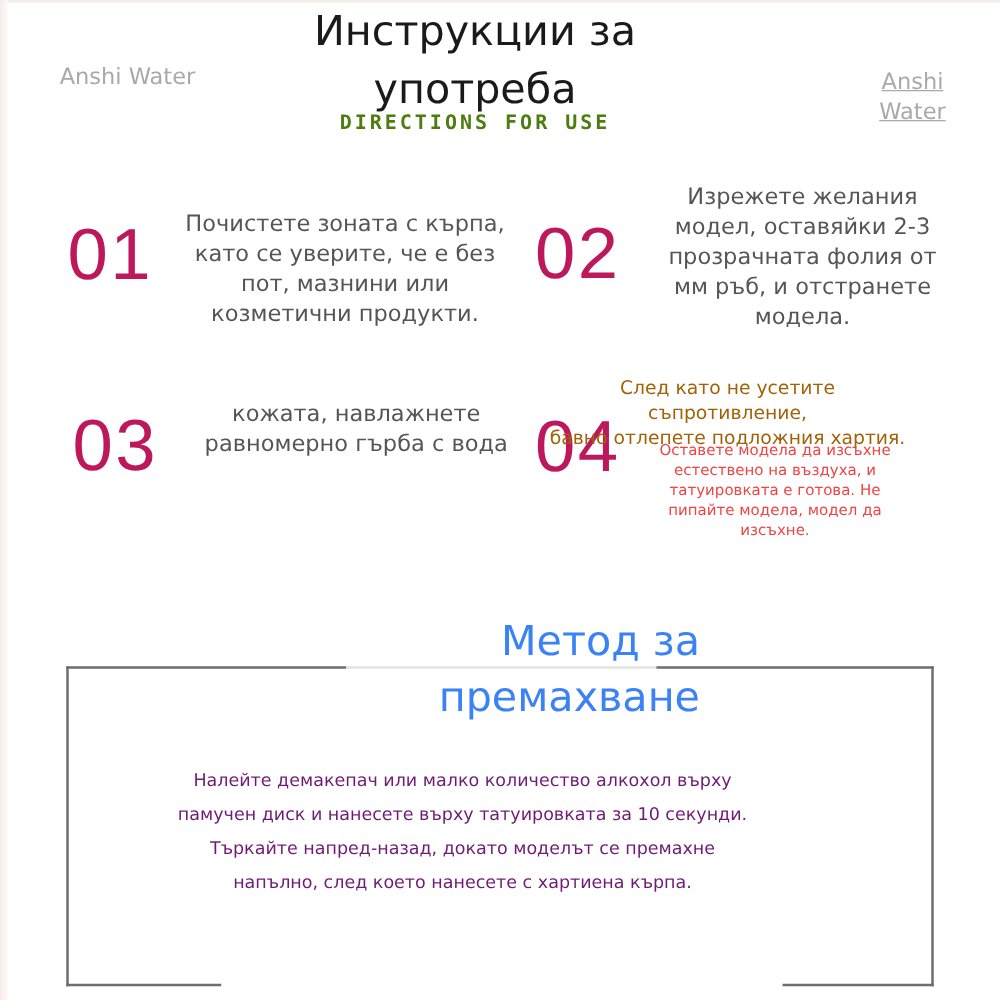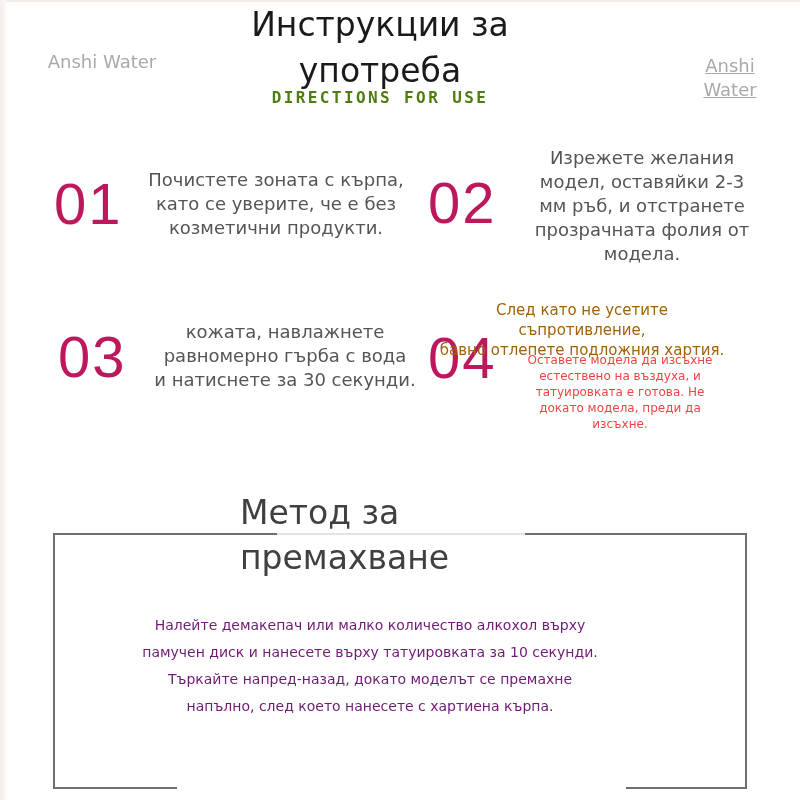--- a/index.html
+++ b/index.html
@@ -41,22 +41,22 @@
     }
     .step-text-sm {
       font-size: 15px; line-height: 20px; color: #a16207; text-align: center;
     }
     .step-text-xs {
       font-size: 12px; line-height: 16px; color: #ef4444; text-align: center;
     }
 
     .frame-line { background: #6e6e6e; }
     .section-title {
-      left: 240px; width: 320px; text-align: left;
-      font-size: 33px; line-height: 44px; color: #404040;
+      left: 240px; width: 320px; text-align: right;
+      font-size: 33px; line-height: 44px; color: #3b82f6;
       font-family: "DejaVu Sans", sans-serif;
     }
     .removal-text {
       left: 10px; top: 612px; width: 720px; text-align: center;
       font-size: 14px; line-height: 27px; color: #701a75;
     }
   </style>
 </head>
 <body>
 
@@ -72,49 +72,49 @@
 <div class="abs watermark wm-left">Anshi Water</div>
 <div class="abs watermark wm-right">
   <div>Anshi</div>
   <div>Water</div>
 </div>
 
 <div class="abs step-num" style="left:54px; top:172px;">01</div>
 <div class="abs step-text" style="left:140px; top:168px; width:272px;">
   <div>Почистете зоната с кърпа,</div>
   <div>като се уверите, че е без</div>
+  <div>пот, мазнини или</div>
   <div>козметични продукти.</div>
 </div>
 
 <div class="abs step-num" style="left:428px; top:171px;">02</div>
 <div class="abs step-text" style="left:516px; top:146px; width:252px;">
   <div>Изрежете желания</div>
   <div>модел, оставяйки 2-3</div>
+  <div>прозрачната фолия от</div>
   <div>мм ръб, и отстранете</div>
-  <div>прозрачната фолия от</div>
   <div>модела.</div>
 </div>
 
 <div class="abs step-num" style="left:58px; top:325px;">03</div>
 <div class="abs step-text" style="left:140px; top:320px; width:290px;">
   <div>кожата, навлажнете</div>
   <div>равномерно гърба с вода</div>
-  <div>и натиснете за 30 секунди.</div>
 </div>
 
 <div class="abs step-num" style="left:428px; top:326px;">04</div>
 <div class="abs step-text-sm" style="left:432px; top:300px; width:300px;">
   <div>След като не усетите съпротивление,</div>
   <div>бавно отлепете подложния хартия.</div>
 </div>
 <div class="abs step-text-xs" style="left:520px; top:352px; width:200px;">
   <div>Оставете модела да изсъхне</div>
   <div>естествено на въздуха, и</div>
   <div>татуировката е готова. Не</div>
-  <div>докато модела, преди да</div>
+  <div>пипайте модела, модел да</div>
   <div>изсъхне.</div>
 </div>
 
 <div class="abs frame-line" style="left:53px; top:533px; width:224px; height:2px;"></div>
 <div class="abs frame-line" style="left:525px; top:533px; width:222px; height:2px;"></div>
 <div class="abs" style="left:277px; top:533px; width:248px; height:2px; background:#e3e3e3;"></div>
 <div class="abs frame-line" style="left:53px; top:533px; width:2px; height:256px;"></div>
 <div class="abs frame-line" style="left:745px; top:533px; width:2px; height:256px;"></div>
 <div class="abs frame-line" style="left:53px; top:787px; width:124px; height:2px;"></div>
 <div class="abs frame-line" style="left:626px; top:787px; width:121px; height:2px;"></div>

